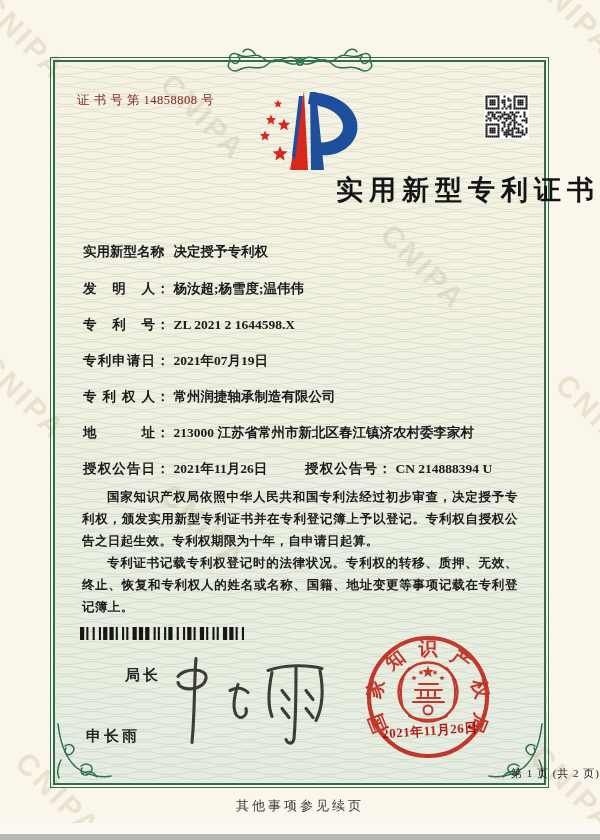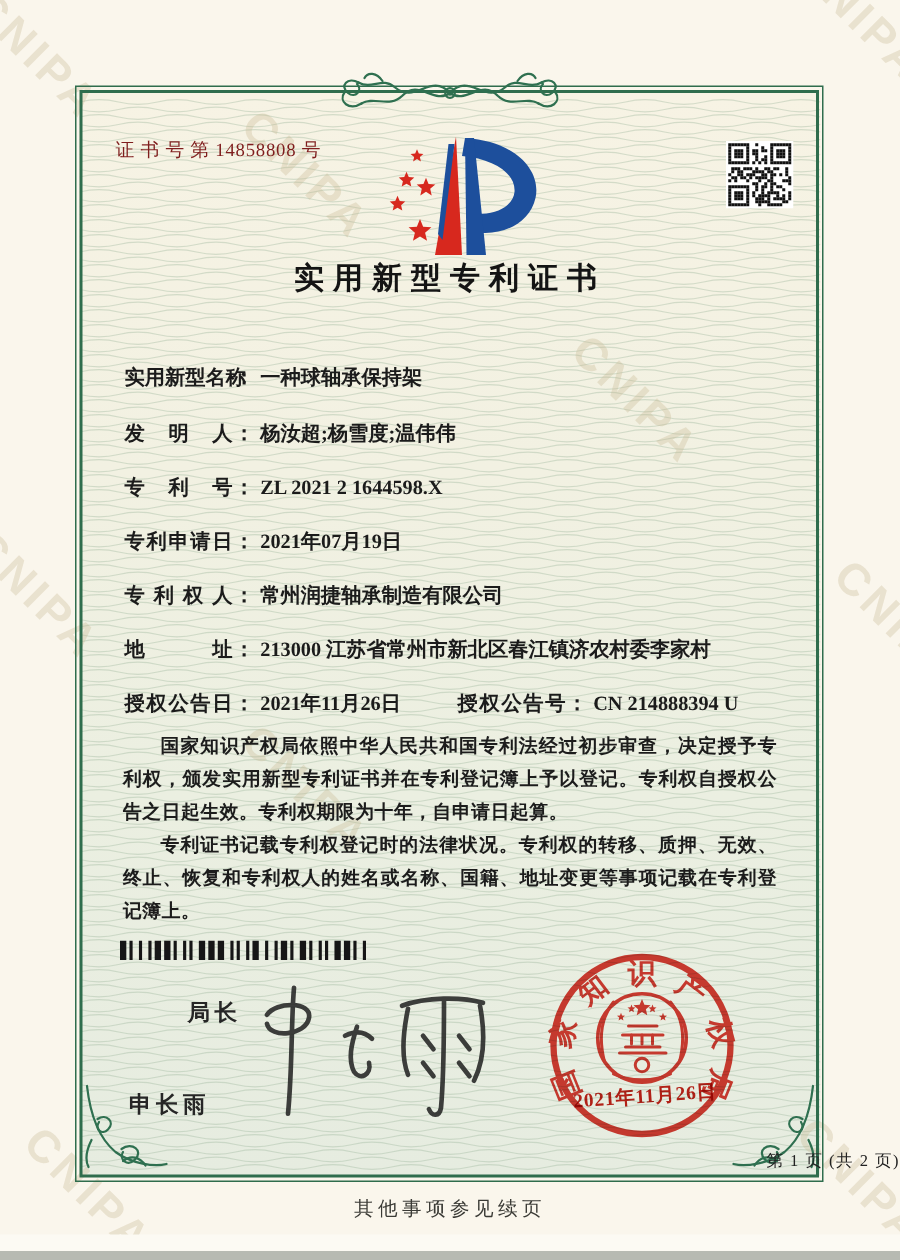--- a/index.html
+++ b/index.html
@@ -14,21 +14,21 @@
   .watermark{z-index:3;font:700 30px "Liberation Sans",sans-serif;color:rgba(196,178,140,.30);
     letter-spacing:3px;transform:rotate(45deg);white-space:nowrap;pointer-events:none;}
   #border-outer{left:50px;top:57px;width:497px;height:729px;border:1.3px solid #2f6d4d;z-index:4;}
   #border-inner{position:absolute;inset:2px;border:2.6px solid #2f6d4d;}
   .ornament{z-index:5;}
   .content{z-index:6;}
   
   #cert-no{left:77px;top:92px;font-size:12.5px;letter-spacing:.5px;color:#7f1d1d;}
   #qr{left:484px;top:94px;width:45px;height:45px;}
   #logo{left:248px;top:84px;width:122px;height:90px;}
-  #title{left:0;top:172px;width:600px;text-align:center;font-size:20px;font-weight:600;
+  #title{left:0;top:172px;width:600px;text-align:right;font-size:27px;font-weight:600;
          letter-spacing:6px;color:#141414;}
   
   .field-row{position:absolute;left:83px;width:440px;font-weight:600;font-size:13.5px;color:#1b1b1b;}
   .justify-chars{display:inline-flex;justify-content:space-between;width:72px;vertical-align:bottom;}
   .colon{margin:0 4px 0 1px;}
   .pair2{position:absolute;left:222px;top:0;white-space:nowrap;}
   
   #body-text{left:82px;top:486px;width:436px;font-size:12.5px;line-height:22px;
     letter-spacing:.4px;color:#1c1c1c;text-align:justify;}
   #body-text p{margin:0;text-indent:2em;font-weight:bold;}
@@ -505,21 +505,21 @@
   <div id="title" class="abs content">实用新型专利证书</div>
 
   <div class="field-row content" style="top:243px">
     <span class="justify-chars">
         <span>实</span>
         <span>用</span>
         <span>新</span>
         <span>型</span>
         <span>名</span>
         <span>称</span>
-      </span><span class="colon">：</span><span>一种球轴承保持架</span>
+      </span><span class="colon">：</span><span>决定授予专利权</span>
   </div>
   <div class="field-row content" style="top:280px">
     <span class="justify-chars">
         <span>发</span>
         <span>明</span>
         <span>人</span>
       </span><span class="colon">：</span><span>杨汝超;杨雪度;温伟伟</span>
   </div>
   <div class="field-row content" style="top:316px">
     <span class="justify-chars">

